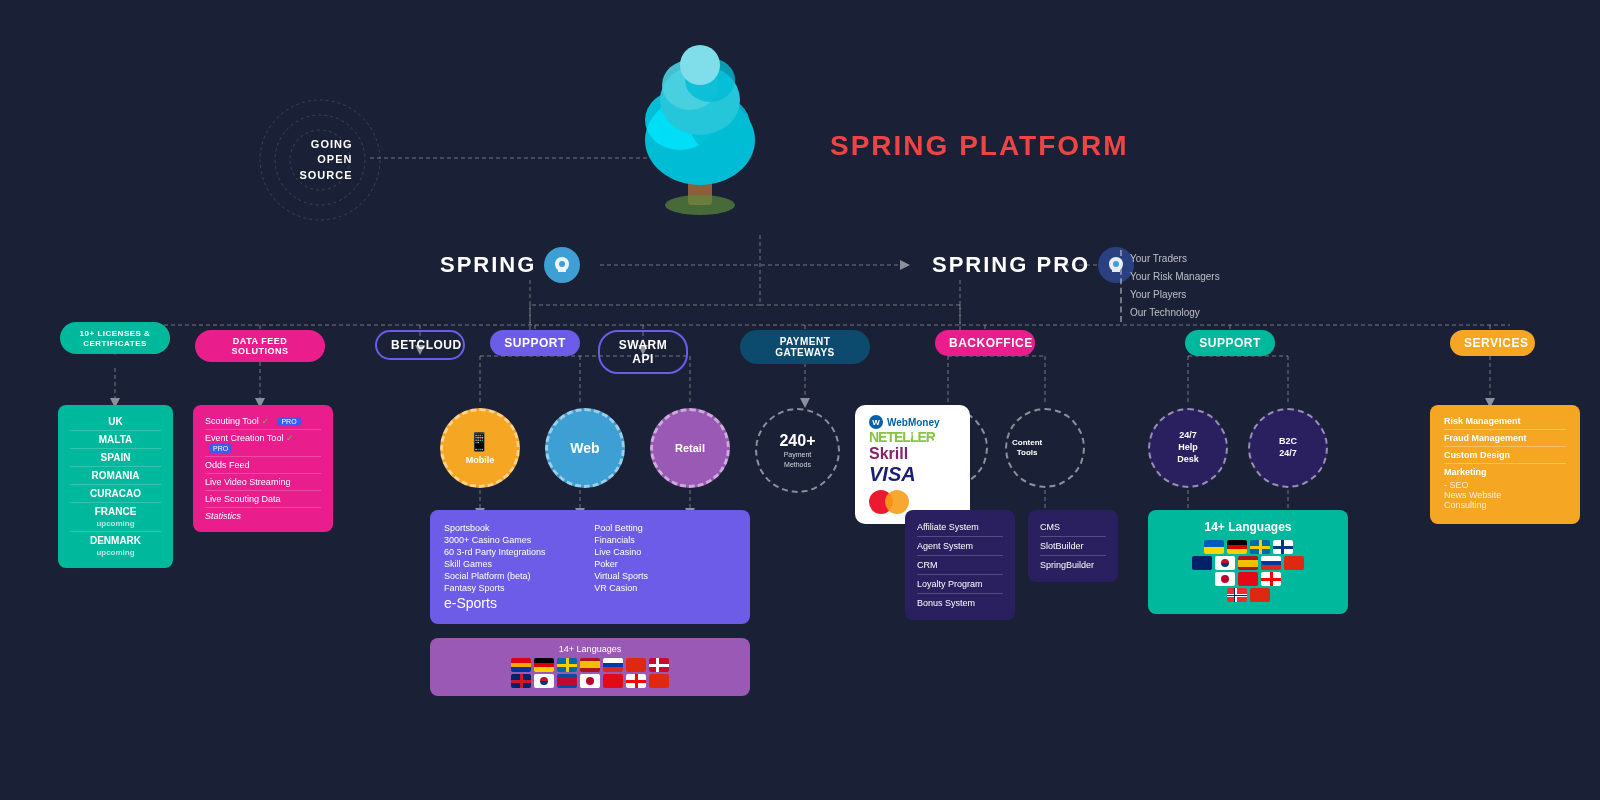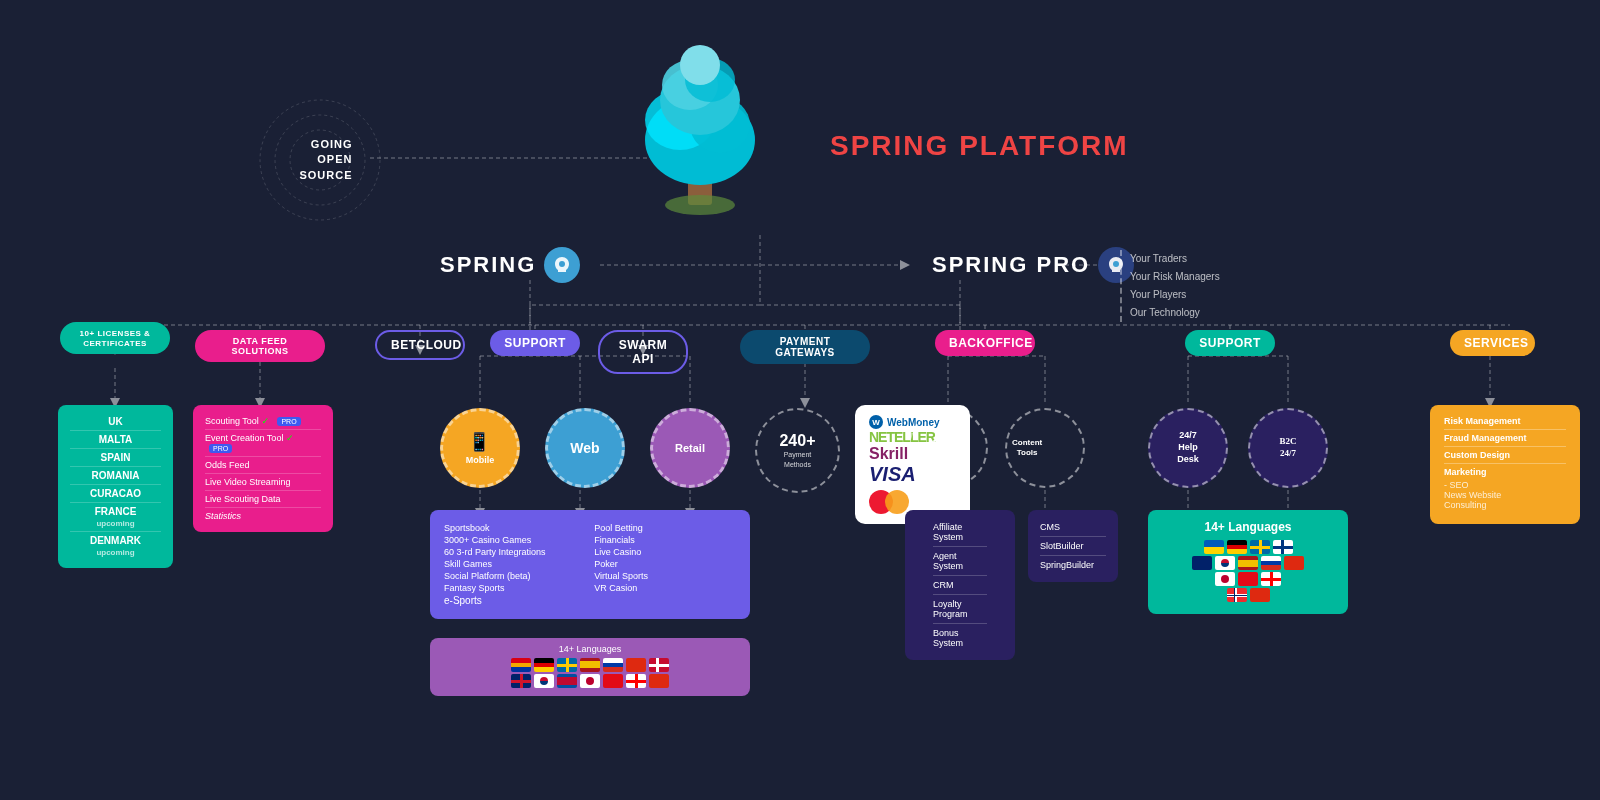--- a/index.html
+++ b/index.html
@@ -377,21 +377,21 @@
       font-weight: bold;
     }
 
     
     .backoffice-list {
       position: absolute;
       top: 510px;
       left: 905px;
       background: #2a2060;
       border-radius: 8px;
-      padding: 8px 28px;
+      padding: 8px 12px;
       width: 110px;
     }
     .backoffice-list div {
       font-size: 9px;
       padding: 4px 0;
       border-bottom: 1px solid rgba(255,255,255,0.2);
     }
     .backoffice-list div:last-child { border-bottom: none; }
 
     
@@ -755,21 +755,21 @@
 
   <div class="channels-content">
     <div style="display:flex; gap:10px;">
       <div class="channels-col">
         <div style="font-size:9px; padding:1px 0;">Sportsbook</div>
         <div style="font-size:9px; padding:1px 0;">3000+ Casino Games</div>
         <div style="font-size:9px; padding:1px 0;">60 3-rd Party Integrations</div>
         <div style="font-size:9px; padding:1px 0;">Skill Games</div>
         <div style="font-size:9px; padding:1px 0;">Social Platform (beta)</div>
         <div style="font-size:9px; padding:1px 0;">Fantasy Sports</div>
-        <div style="font-size:10px; padding:1px 0;">e-Sports</div>
+        <div style="font-size:14px; padding:1px 0;">e-Sports</div>
       </div>
       <div class="channels-col">
         <div style="font-size:9px; padding:1px 0;">Pool Betting</div>
         <div style="font-size:9px; padding:1px 0;">Financials</div>
         <div style="font-size:9px; padding:1px 0;">Live Casino</div>
         <div style="font-size:9px; padding:1px 0;">Poker</div>
         <div style="font-size:9px; padding:1px 0;">Virtual Sports</div>
         <div style="font-size:9px; padding:1px 0;">VR Casion</div>
       </div>
     </div>
@@ -868,21 +868,21 @@
     <div>CMS</div>
     <div>SlotBuilder</div>
     <div>SpringBuilder</div>
   </div>
 
   <div class="helpdesk-circle">
     <span style="font-size:9px; line-height:1.3; text-align:center;">24/7<br>Help<br>Desk</span>
   </div>
 
   <div class="b2c-circle">
-    <span style="font-size:9px; line-height:1.3; text-align:center;font-family:Liberation Serif, serif;">B2C<br>24/7</span>
+    <span style="font-size:9px; line-height:1.3; text-align:center;">B2C<br>24/7</span>
   </div>
 
   <div class="support-langs">
     <div class="lang-count">14+ Languages</div>
     <div class="flag-row">
       <div class="flag" style="background: linear-gradient(#005BBB 50%, #FFD500 50%);"></div>
       <div class="flag" style="background: linear-gradient(#000 33%, #D00 33% 66%, #FFCE00 66%);"></div>
       <div class="flag" style="background:#006AA7; position:relative; overflow:hidden;">
         <div style="position:absolute; top:0; left:45%; width:3px; height:100%; background:#FECC02;"></div>
         <div style="position:absolute; top:45%; left:0; width:100%; height:3px; background:#FECC02;"></div>

